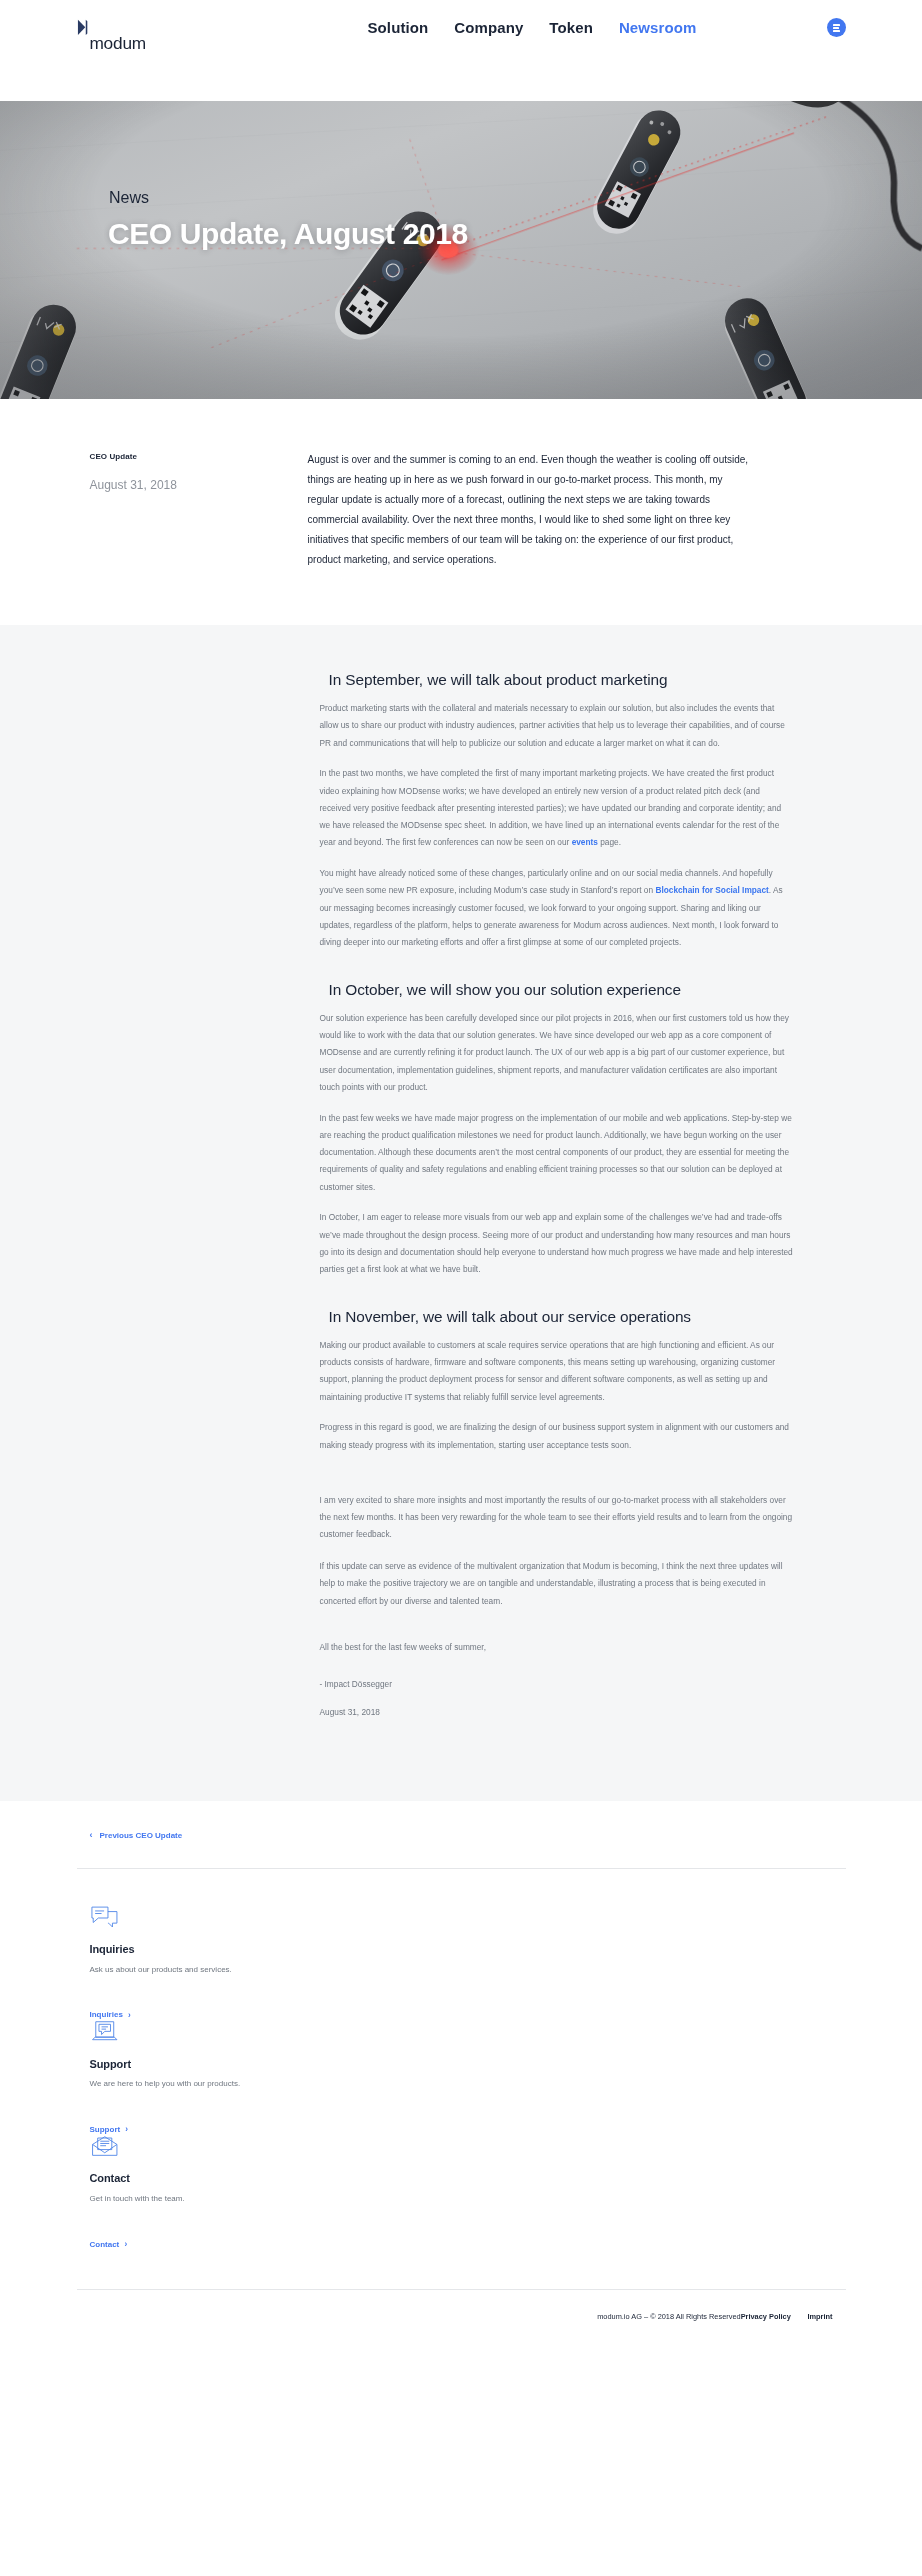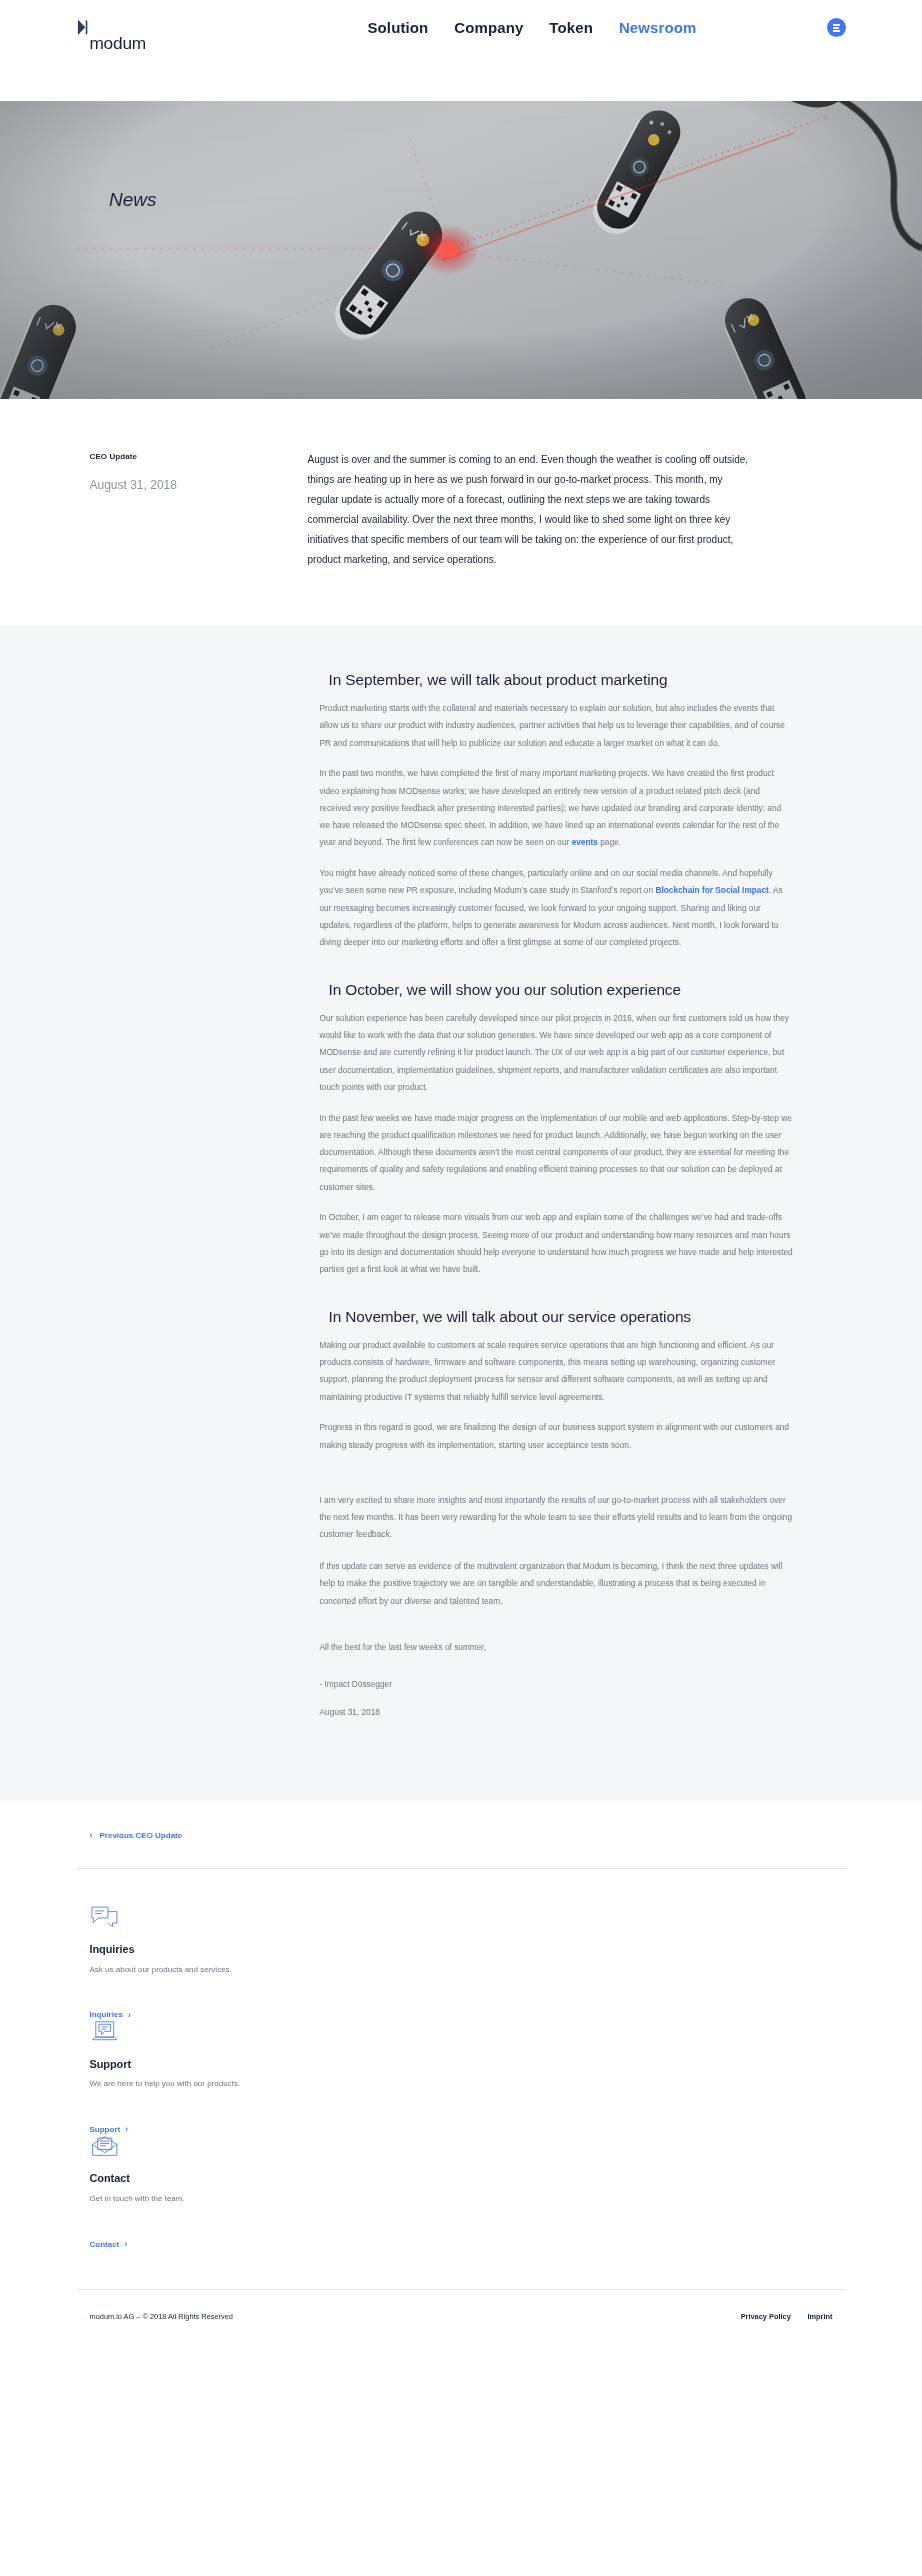--- a/index.html
+++ b/index.html
@@ -95,25 +95,24 @@
     top: 0; left: 0;
     width: 922px;
     height: 45px;
     background: #ffffff;
     z-index: 4;
   }
   .hero-eyebrow {
     position: absolute;
     top: 133px;
     left: 109px;
-    font-size: 19px;
+    font-size: 16px;
     color: #1b2436;
     font-weight: 400;
     z-index: 6;
-    font-style: italic;
   }
   .hero-title {
     position: absolute;
     top: 161px;
     left: 108px;
     font-size: 30px;
     font-weight: 700;
     color: #ffffff;
     letter-spacing: -0.4px;
     z-index: 6;
@@ -258,21 +257,21 @@
   .bottombar-line {
     width: 769px; margin: 0 auto;
     height: 0.6px; background:#e4e6e9;
   }
   .bottombar {
     width: 769px;
     margin: 0 auto;
     height: 54px;
     display: flex;
     align-items: center;
-    justify-content: space-between;
+    justify-content: flex-end;
     padding: 0 13px;
   }
   .copyright {
     font-size: 7.4px;
     color: #1b2436;
     font-weight: 400;
   }
   .legal-links { display: flex; gap: 16.7px; }
   .legal-link {
     font-size: 7.4px;
@@ -447,20 +446,21 @@
       <path d="M1105 0 C1150 30 1195 55 1240 72 C1290 92 1320 74 1340 34 L1352 0 Z" fill="#2b2c2f" opacity="0.92"></path>
       <path d="M1300 60 C1360 90 1400 140 1396 210 C1393 262 1412 288 1440 300" stroke="#232427" stroke-width="10" fill="none" opacity="0.9"></path>
       <path d="M1130 0 C1180 12 1230 16 1290 8" stroke="#5a5c60" stroke-width="14" fill="none" opacity="0.5"></path>
 
       <rect width="1440" height="535" fill="url(#vign)"></rect>
     </svg>
   </div>
 
   <div class="hero-eyebrow-band"></div>
   <div class="hero-eyebrow">News</div>
+  <h1 class="hero-title">CEO Update, August 2018</h1>
 </section>
 
 <section class="intro">
   <div class="intro-inner">
     <div class="intro-meta">
       <div class="intro-kicker">CEO Update</div>
       <div class="intro-date">August 31, 2018</div>
     </div>
     <div class="intro-body">August is over and the summer is coming to an end. Even though the weather is cooling off outside, things are heating up in here as we push forward in our go-to-market process. This month, my regular update is actually more of a forecast, outlining the next steps we are taking towards commercial availability. Over the next three months, I would like to shed some light on three key initiatives that specific members of our team will be taking on: the experience of our first product, product marketing, and service operations.</div>
   </div>

